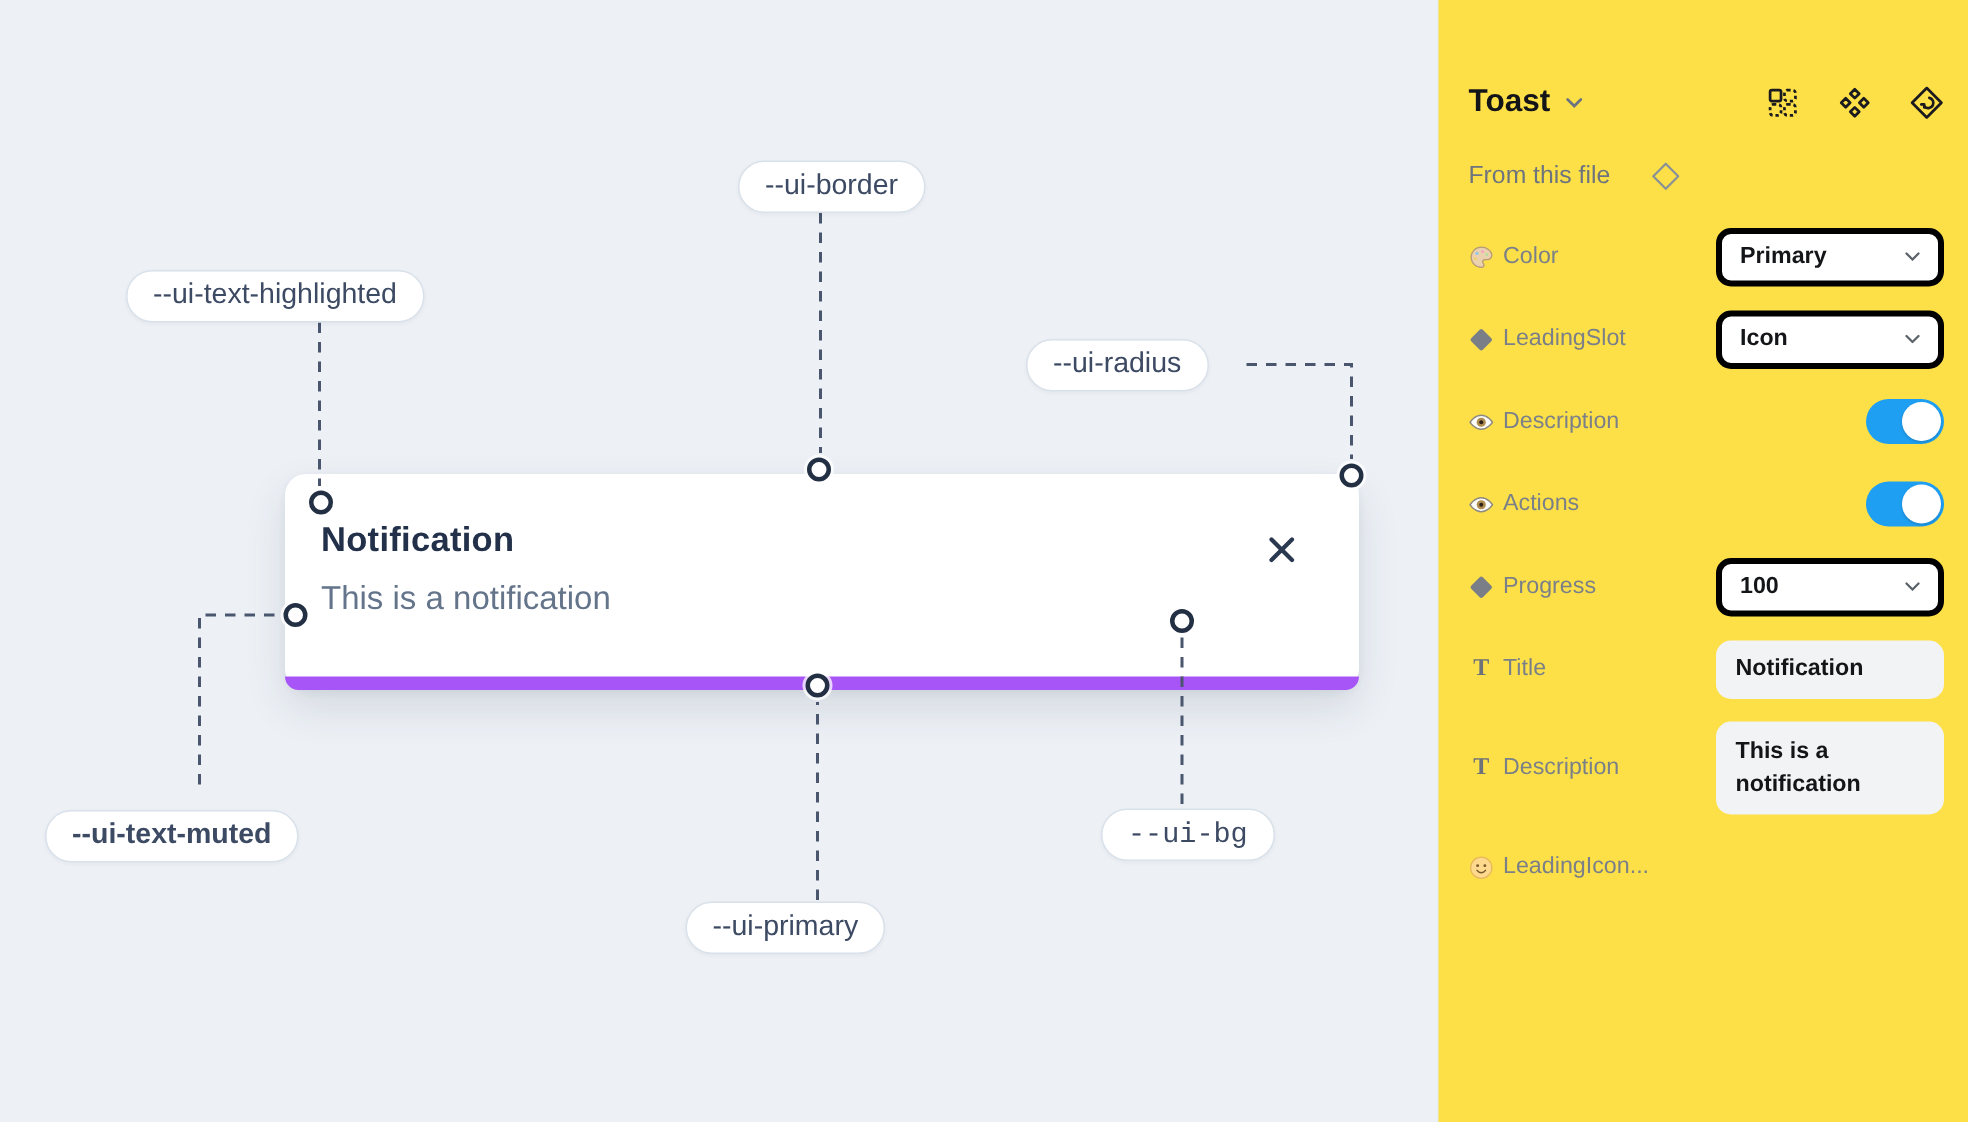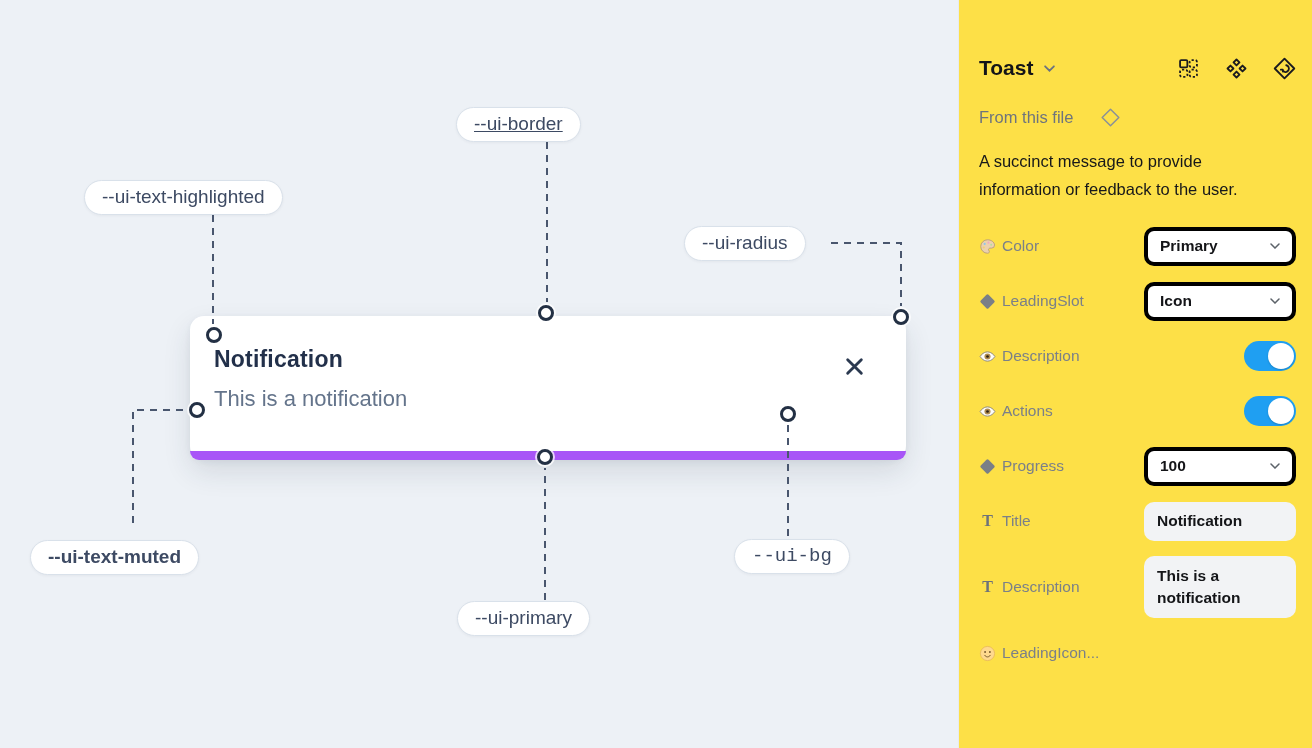--- a/index.html
+++ b/index.html
@@ -20,21 +20,21 @@
   .toast-desc { margin:13px 0 0 24px; font-size:22px; font-weight:400; color:#64748b; }
   .toast-close { position:absolute; right:40px; top:38px; width:24px; height:24px;
     display:flex; align-items:center; justify-content:center; cursor:pointer; }
   .toast-progress { position:absolute; left:0; right:0; bottom:0; height:9px;
     background:var(--primary,#a855f7); border-radius:0 0 14px 14px; }
 
   .pill { position:absolute; z-index:3; display:inline-flex; align-items:center;
     padding:5px 17px 6px; background:#fff; border:1.5px solid #d9e1ea;
     border-radius:20px; font-size:19px; color:#3d4a63; white-space:nowrap;
     box-shadow:0 1px 3px rgba(35,48,68,.05); }
-  .lbl-border { left:456px; top:107px;text-decoration:underline; }
+  .lbl-border { left:492px; top:107px; }
   .lbl-highlighted { left:84px; top:180px; }
   .lbl-radius { left:684px; top:226px; }
   .lbl-muted { left:30px; top:540px;font-weight:bold; }
   .lbl-primary { left:457px; top:601px; }
   .lbl-bg { left:734px; top:539px;font-family:Liberation Mono, monospace; }
 
   
   .panel { position:absolute; left:958px; top:0; width:354px; height:748px;
     background:#fde047; border-left:1px solid #e8ebef; padding:56px 16px 0 20px; }
   .panel-header { display:flex; align-items:center; justify-content:space-between; }
@@ -170,21 +170,20 @@
       </div>
     </div>
 
     <div class="source-row">
       <span>From this file</span>
       <svg width="21" height="21" viewBox="0 0 24 24" fill="none" stroke="#8a9098" stroke-width="1.7" stroke-linejoin="round">
         <path d="M12 2.5L21.5 12 12 21.5 2.5 12z"></path>
       </svg>
     </div>
 
-    <p class="panel-desc">A succinct message to provide information or feedback to the user.</p>
 
     <div class="props">
 
       <div class="prop-row">
         <div class="prop-label">
           <span class="prop-icon">
             <svg width="17" height="17" viewBox="0 0 24 24">
               <path d="M12 2.5A9.5 9.5 0 1012 21.5c1.7 0 2.6-1 2.6-2.2 0-.7-.3-1.1-.7-1.6-.3-.4-.5-.8-.5-1.3 0-1.2 1-2.1 2.3-2.1h1.9a4.4 4.4 0 004.4-4.5C21.5 5.7 17.2 2.5 12 2.5z" fill="#ecd1ae" stroke="#b59b78" stroke-width="1.2"></path>
               <circle cx="8" cy="8.3" r="1.5" fill="#8ec7ea"></circle>
               <circle cx="13.3" cy="6.6" r="1.5" fill="#f2a7c3"></circle>

